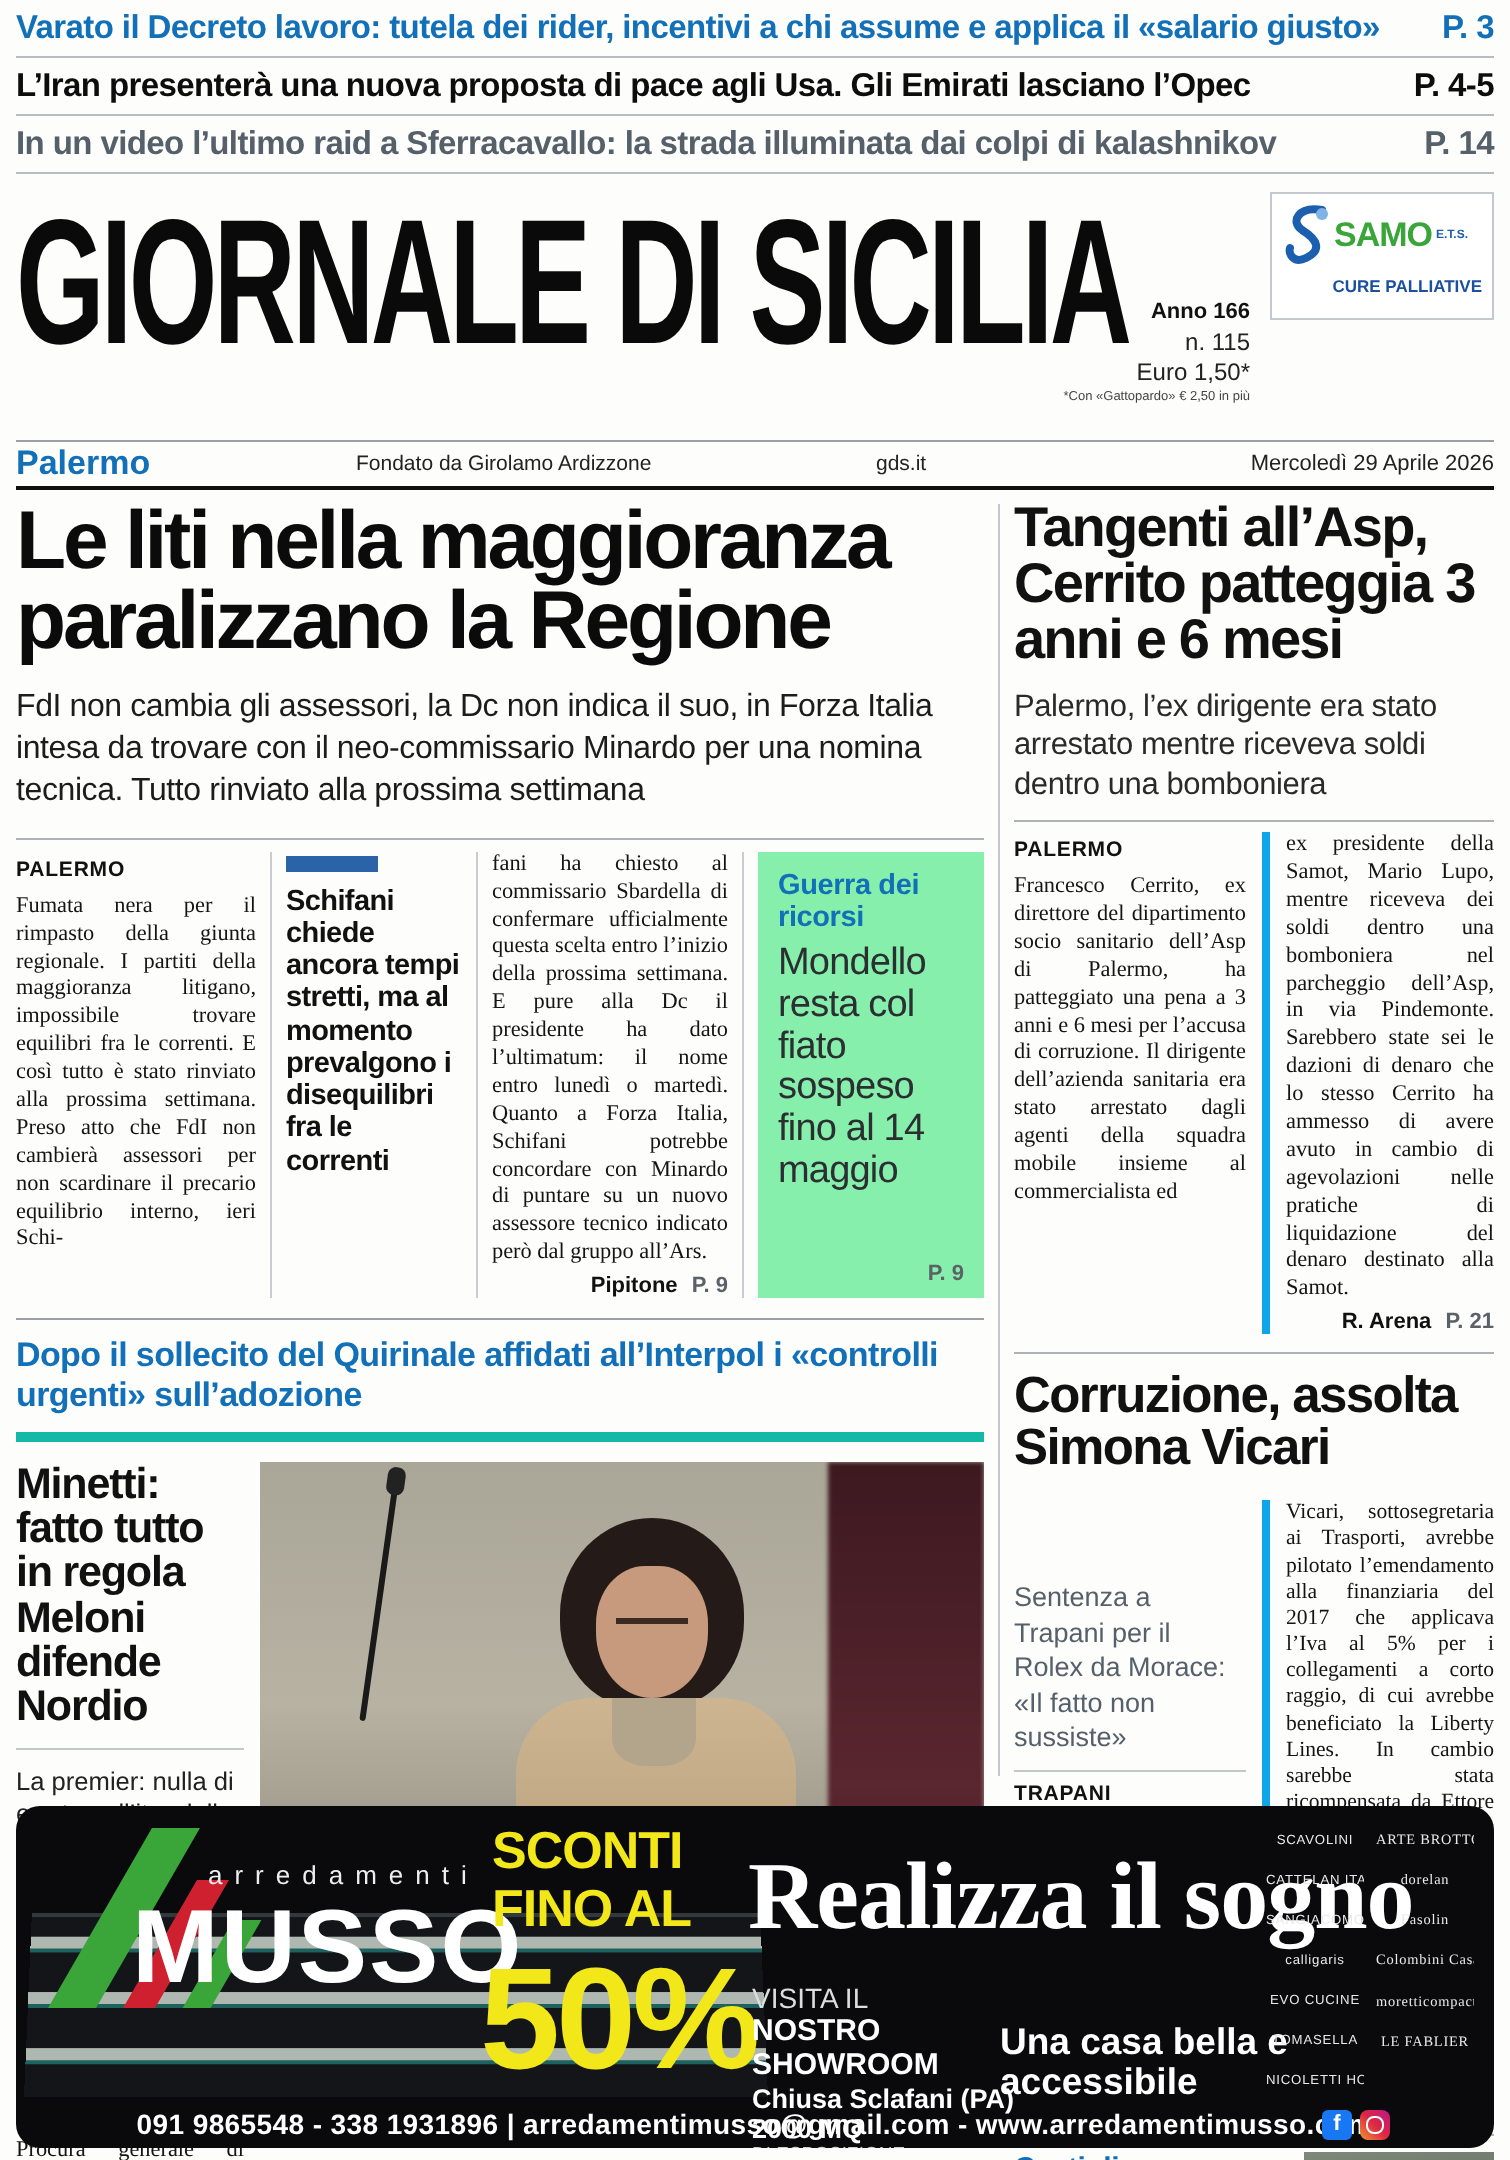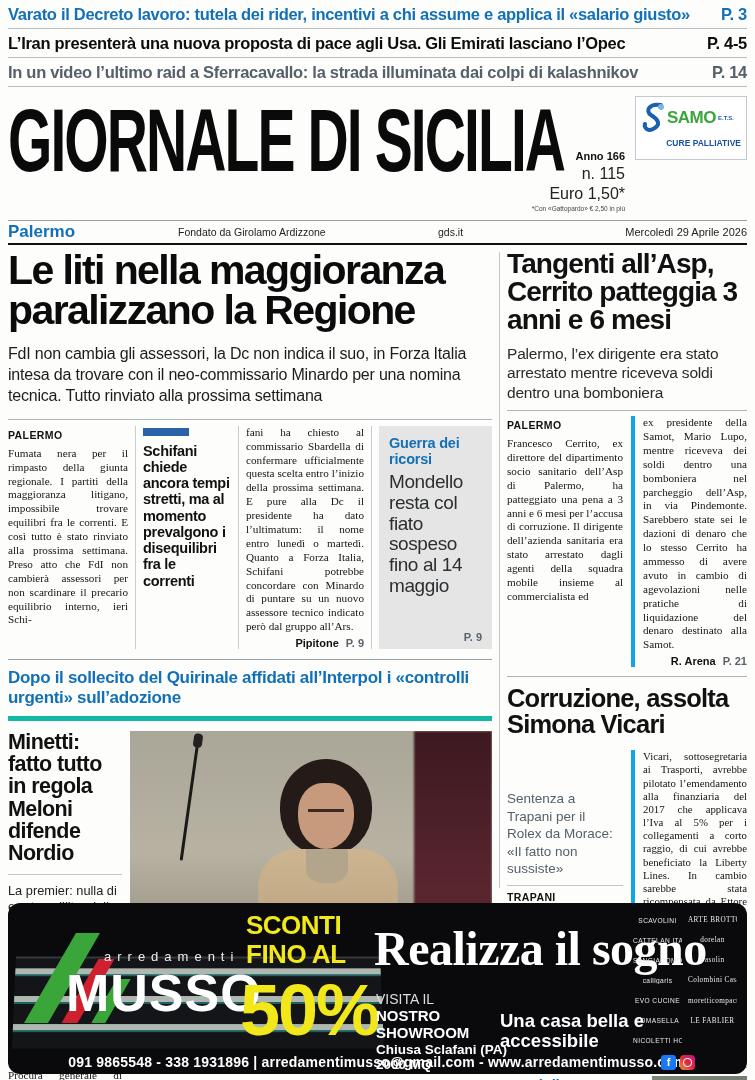--- a/index.html
+++ b/index.html
@@ -24,21 +24,21 @@
                 letter-spacing:-2px; transform:scale(.95,1.48); transform-origin:left top;
                 color:#0a0a0a; white-space:nowrap; }
   .samo-box { position:absolute; right:0; top:8px; width:112px; height:64px;
               background:#fff; border:1px solid #c5c9cd; padding:4px 5px; }
   .samo-row { display:flex; align-items:center; }
   .samo-name { color:#3aa63a; font-weight:800; font-size:17px; letter-spacing:-.5px; }
   .samo-ets { color:#1b5fae; font-size:6px; font-weight:700; margin-left:2px; }
   .samo-tag { color:#1b4fa0; font-weight:800; font-size:8.5px; text-align:right; margin-top:3px; }
   .issue-info { position:absolute; right:122px; top:62px; text-align:right; line-height:1.25; }
   .issue-anno { font-weight:800; font-size:11px; }
-  .issue-num, .issue-price { font-size:16px; color:#222; }
+  .issue-num, .issue-price { font-size:12px; color:#222; }
   .issue-note { font-size:6.5px; color:#444; margin-top:1px; }
   
   .dateline { position:absolute; left:8px; right:8px; top:220px; height:22px;
               border-top:1px solid #9aa0a5; display:flex; align-items:center; }
   .dl-edition { color:#1270b8; font-weight:800; font-size:17px; width:170px; }
   .dl-founder { font-size:10.5px; color:#222; width:260px; }
   .dl-site { font-size:10.5px; color:#222; width:140px; }
   .dl-date { font-size:11px; color:#222; margin-left:auto; }
   .black-rule { position:absolute; left:8px; right:8px; top:243px; border-top:2px solid #101010; }
   
@@ -53,21 +53,21 @@
   .serif-body { font-family:"Liberation Serif", serif; font-size:11.2px; line-height:1.24;
                 text-align:justify; color:#141414; }
   .lead-col1 { width:120px; flex:none; }
   .pull-col { width:88px; flex:none; padding-top:2px; }
   .pull-bar { width:46px; height:8px; background:#2b63a8; margin-bottom:7px; }
   .pull-text { font-weight:800; font-size:14.5px; line-height:1.12; letter-spacing:-.3px; }
   .lead-col2 { width:118px; flex:none; }
   .byline-row { text-align:right; font-size:11px; margin-top:3px; }
   .byline-name { font-weight:800; color:#111; }
   .byline-page { font-weight:700; color:#5a6268; margin-left:4px; }
-  .gray-box { flex:1; background:#e5e5e5; padding:9px 10px 6px; display:flex; flex-direction:column; }
+  .gray-box { flex:1; background:#86efac; padding:9px 10px 6px; display:flex; flex-direction:column; }
   .box-kicker { color:#1270b8; font-weight:800; font-size:14.5px; letter-spacing:-.2px; }
   .box-title { font-size:19px; line-height:1.1; color:#2c2f32; margin-top:5px; letter-spacing:-.4px; }
   .box-page { margin-top:auto; text-align:right; font-weight:700; font-size:11px; color:#5a6268; padding-top:8px; }
   .strap { margin-top:10px; border-top:1px solid #9aa0a5; border-bottom:5px solid #14b8a6;
            padding:8px 0; color:#1270b8; font-weight:800; font-size:17px; letter-spacing:-.3px; }
   
   .minetti-row { display:flex; margin-top:10px; }
   .minetti-left { width:122px; flex:none; padding-right:8px; }
   .minetti-h { font-size:21.5px; line-height:1.03; font-weight:800; letter-spacing:-.6px; }
   .minetti-sf { margin-top:10px; padding-top:8px; border-top:1px solid #c3c7ca;
@@ -116,21 +116,21 @@
               border-radius:50% 50% 20% 20%; }
   .man-face { position:absolute; left:28px; top:20px; width:40px; height:48px; background:#c9a183;
               border-radius:45% 45% 50% 50%; }
   
   .ad { position:absolute; left:8px; right:8px; top:903px; bottom:6px; background:#0a0a0c;
         border-radius:12px; overflow:hidden; color:#fff; }
   .ad-building { position:absolute; left:6px; bottom:26px; width:368px; height:92px;
     background:
       repeating-linear-gradient(180deg,#14161a 0 10px,#cdd6cf 10px 16px,#20716e 16px 18px,#14161a 18px 28px);
     opacity:.85; transform:perspective(300px) rotateX(4deg); border-top:2px solid #3a3f44; }
-  .musso-logo { position:absolute; left:14px; top:28px; width:230px; height:92px; }
+  .musso-logo { position:absolute; left:14px; top:9px; width:230px; height:92px; }
   .stripe { position:absolute; bottom:0; transform:skewX(-30deg); }
   .stripe.g1 { left:28px; width:24px; height:90px; background:#3aa63a; }
   .stripe.r1 { left:58px; width:16px; height:64px; background:#cf2030; }
   .stripe.g2 { left:82px; width:14px; height:44px; background:#3aa63a; }
   .musso-arr { position:absolute; left:82px; top:18px; letter-spacing:6px; font-size:13px; color:#eee; }
   .musso-name { position:absolute; left:44px; top:32px; font-size:52px; font-weight:800; color:#fff; letter-spacing:1px; }
   .ad-sconti { position:absolute; left:238px; top:8px; width:112px; color:#f2e719;
                font-weight:800; font-size:26px; line-height:1.1; letter-spacing:-.5px; }
   .ad-50 { position:absolute; left:232px; top:66px; color:#f2e719; font-weight:800;
            font-size:72px; letter-spacing:-2px; }

